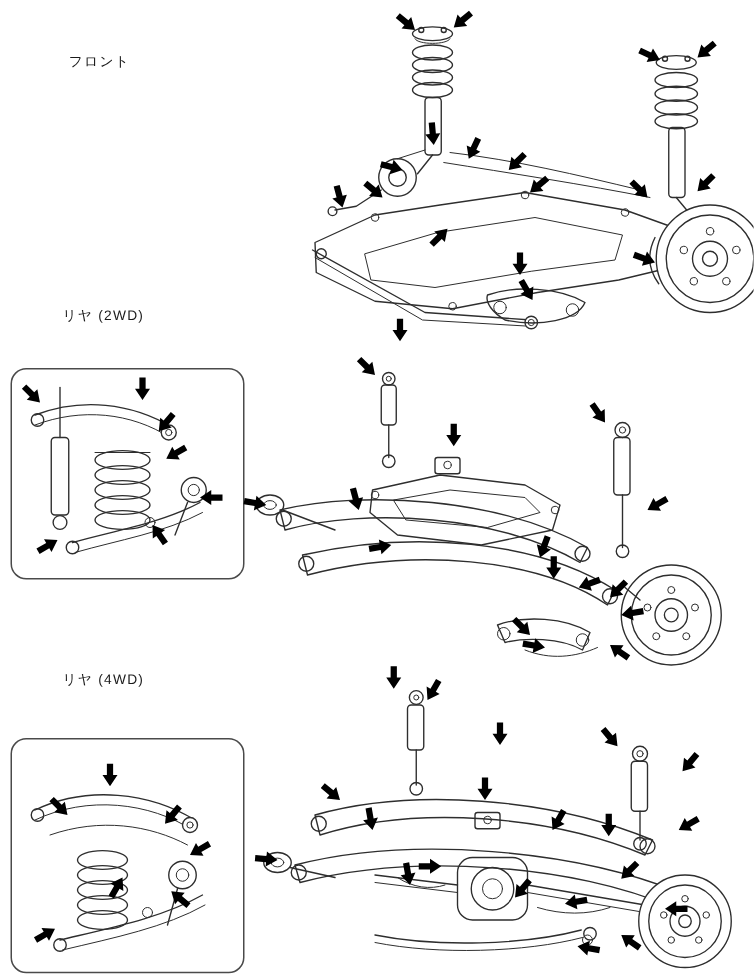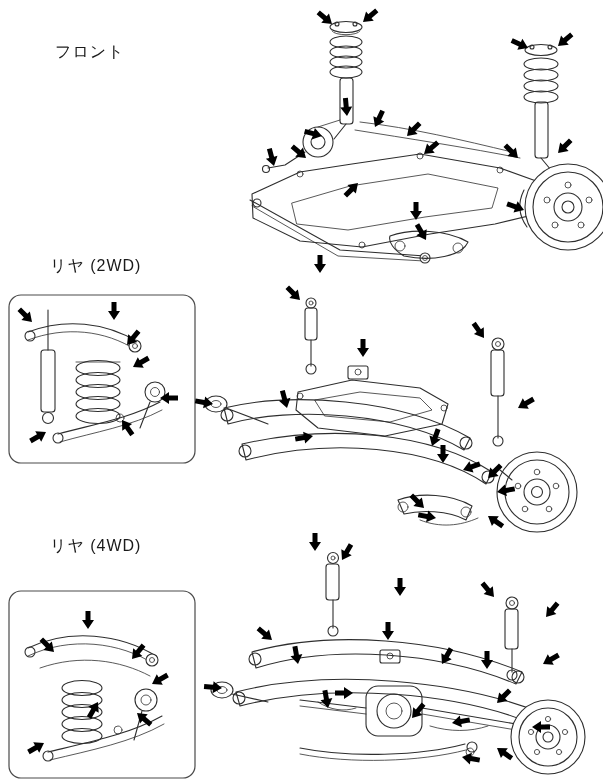--- a/index.html
+++ b/index.html
@@ -6,21 +6,21 @@
   #page {
     position:relative; width:603px; height:781px; background:#ffffff;
     overflow:hidden; font-family:"Liberation Sans","DejaVu Sans",sans-serif;
   }
   #art { position:absolute; left:0; top:0; }
   .ln  { fill:none; stroke:#2e2e2e; stroke-width:1.1; stroke-linecap:round; stroke-linejoin:round; }
   .lnt { fill:none; stroke:#2e2e2e; stroke-width:0.8; stroke-linecap:round; stroke-linejoin:round; }
   .fw  { fill:#ffffff; stroke:#2e2e2e; stroke-width:1.1; }
   .insetbox { fill:none; stroke:#4a4a4a; stroke-width:1.2; }
   .section-label {
-    position:absolute; font-size:16px; color:#1a1a1a; letter-spacing:1px; white-space:nowrap;
+    position:absolute; font-size:11px; color:#1a1a1a; letter-spacing:1px; white-space:nowrap;
   }
 </style>
 </head>
 <body>
 
 <div id="page">
 
   <svg id="art" width="603" height="781" viewBox="0 0 603 781">
 
     <g>
@@ -333,16 +333,16 @@
           <path d="M0,0 L-9,-6 L-9,-2.5 L-18,-2.5 L-18,2.5 L-9,2.5 L-9,6 Z" transform="translate(452,723) rotate(170)" fill="#000000"></path>
           <path d="M0,0 L-9,-6 L-9,-2.5 L-18,-2.5 L-18,2.5 L-9,2.5 L-9,6 Z" transform="translate(497,703) rotate(135)" fill="#000000"></path>
           <path d="M0,0 L-9,-6 L-9,-2.5 L-18,-2.5 L-18,2.5 L-9,2.5 L-9,6 Z" transform="translate(532,727) rotate(180)" fill="#000000"></path>
           <path d="M0,0 L-9,-6 L-9,-2.5 L-18,-2.5 L-18,2.5 L-9,2.5 L-9,6 Z" transform="translate(497,748) rotate(215)" fill="#000000"></path>
           <path d="M0,0 L-9,-6 L-9,-2.5 L-18,-2.5 L-18,2.5 L-9,2.5 L-9,6 Z" transform="translate(462,757) rotate(190)" fill="#000000"></path>
         </g>
     </g>
   </svg>
 
   <div class="section-label" style="left:55px; top:42px;">フロント</div>
-  <div class="section-label" style="left:50px; top:256px;">リヤ (2WD)</div>
+  <div class="section-label" style="left:50px; top:245px;">リヤ (2WD)</div>
   <div class="section-label" style="left:50px; top:536px;">リヤ (4WD)</div>
 
 </div>
 
 </body></html>

